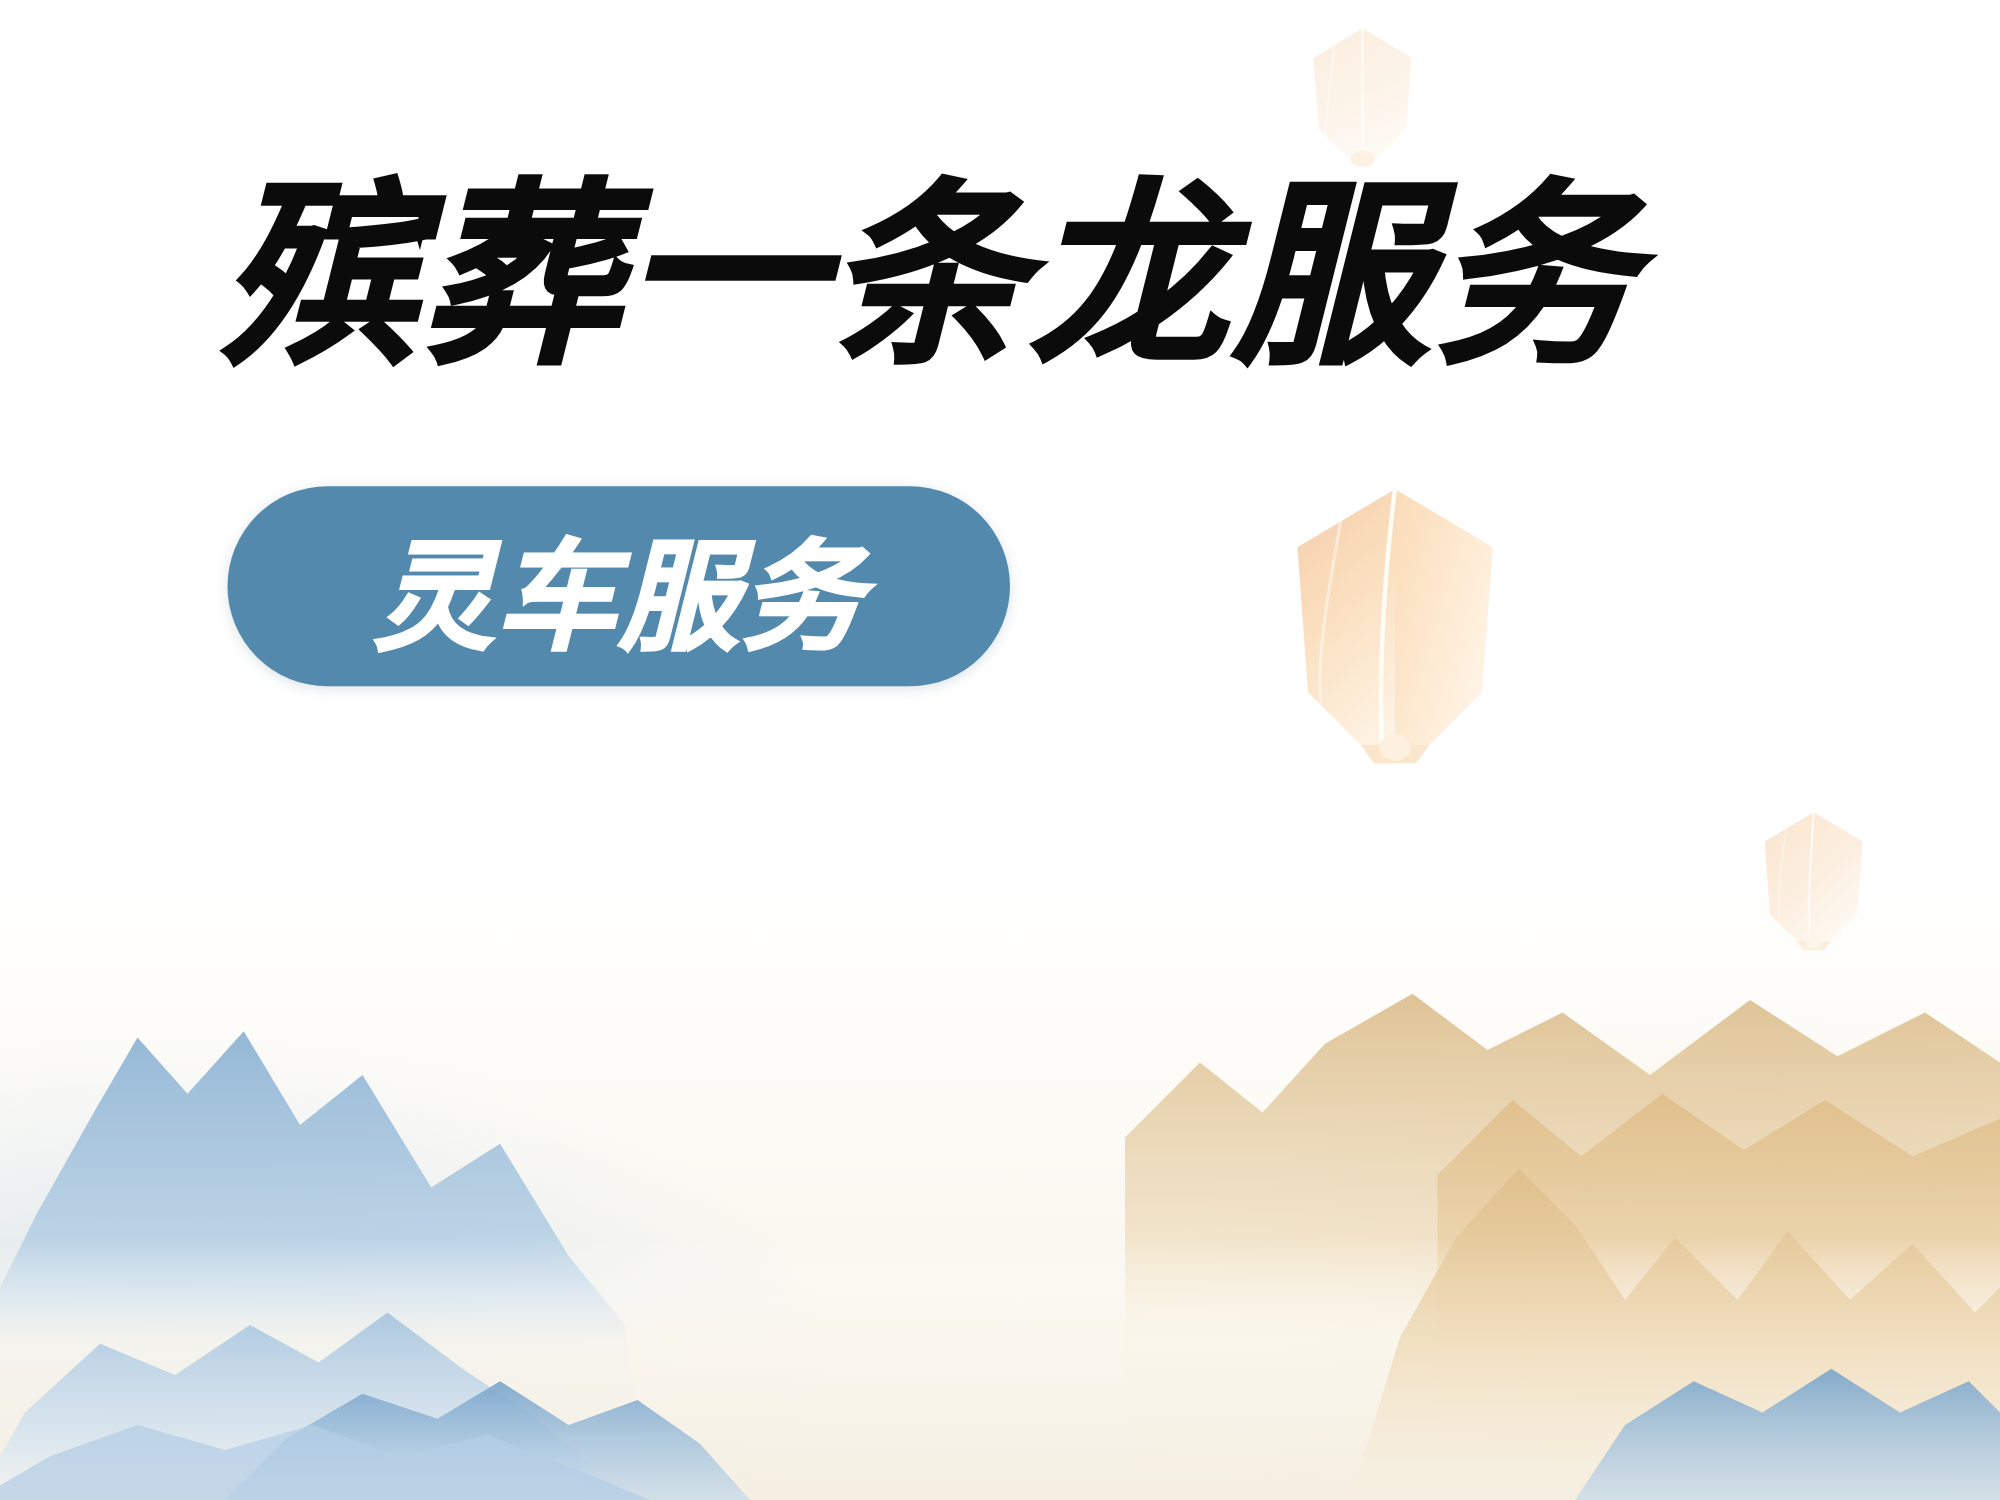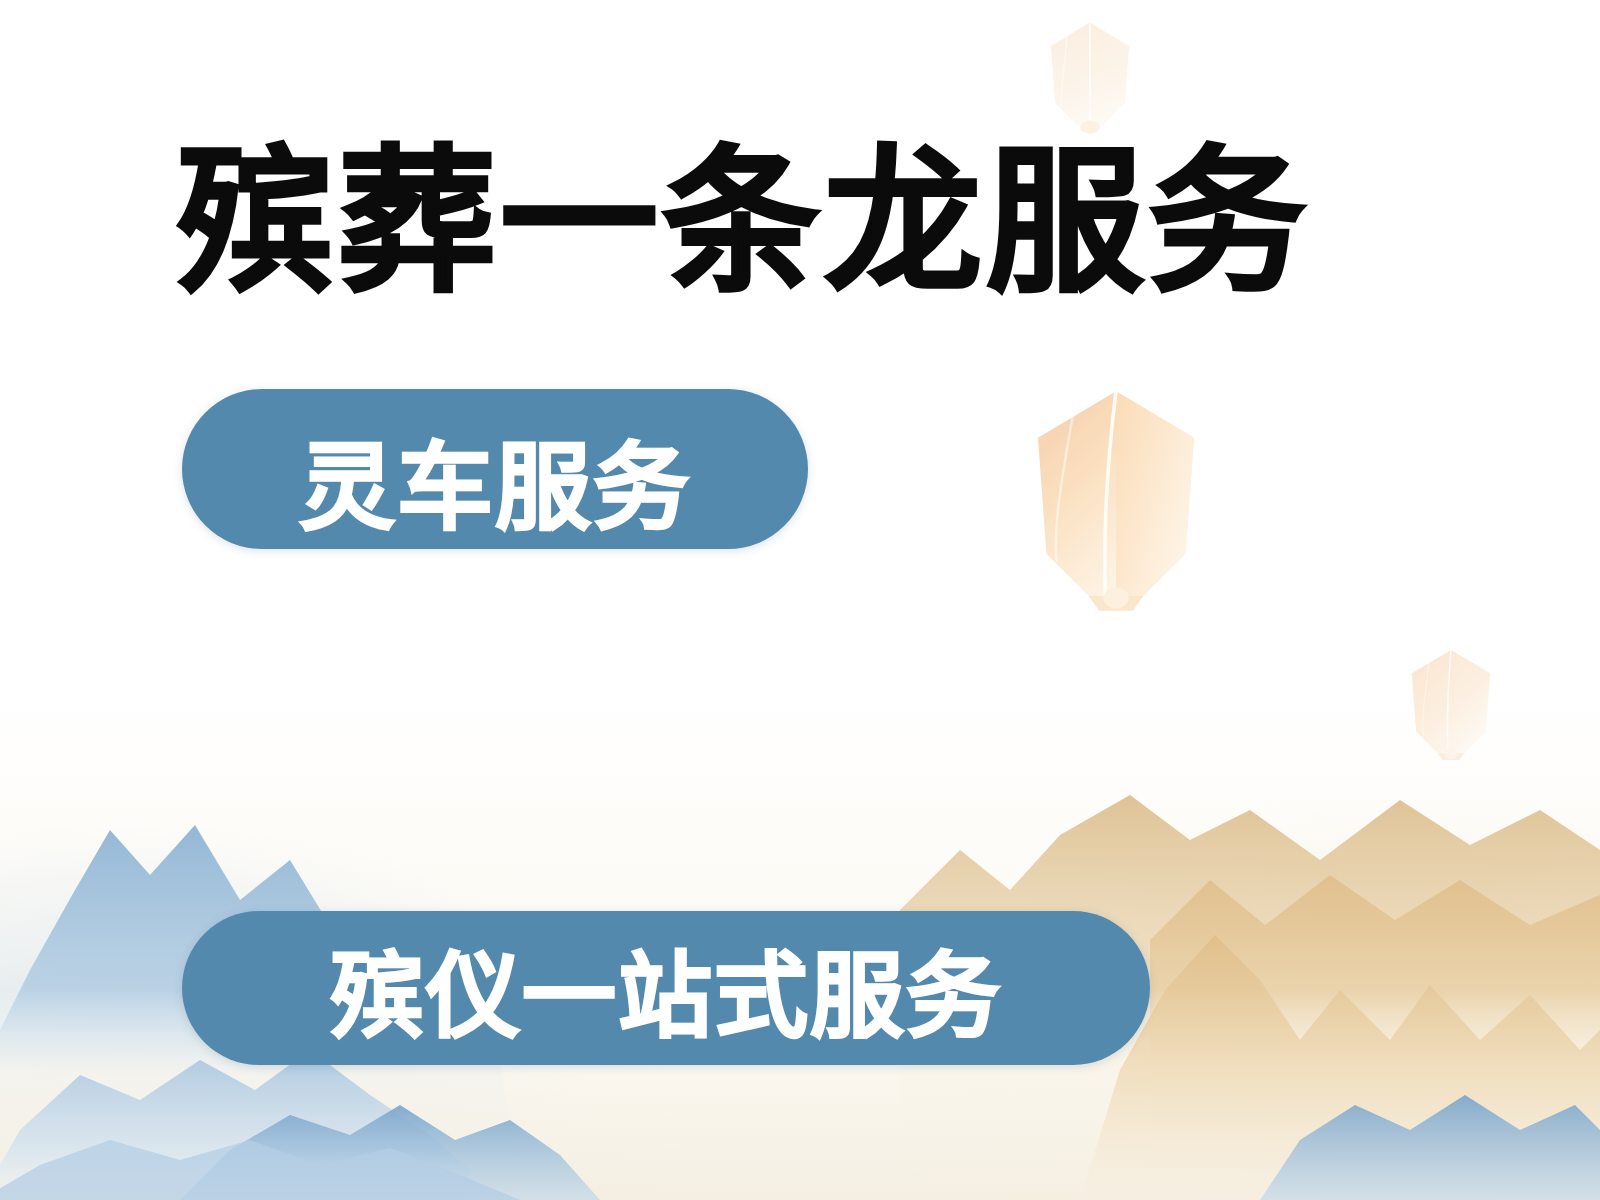--- a/index.html
+++ b/index.html
@@ -9,20 +9,21 @@
     background: #ffffff;
   }
 
   #poster {
     position: relative;
     width: 1600px;
     height: 1200px;
     overflow: hidden;
     background: #b91c1c;
     font-family: "Liberation Sans", "DejaVu Sans", sans-serif;
+    font-style: italic;
   }
 
   
   .bg-layer {
     position: absolute;
     inset: 0;
     overflow: hidden;
     pointer-events: none;
   }
 
@@ -101,21 +102,20 @@
     white-space: nowrap;
     letter-spacing: 2px;
     -webkit-text-stroke: 2px #ffffff;
   }
 
   #pill-1 {
     left: 182px;
     top: 389px;
     width: 626px;
     height: 160px;
-    align-items: flex-end;
   }
   #pill-1 .pill-text { font-size: 96px; }
 
   #pill-2 {
     left: 182px;
     top: 911px;
     width: 968px;
     height: 154px;
   }
   #pill-2 .pill-text { font-size: 94px; }
@@ -235,19 +235,16 @@
 
   <div class="content">
 
     <div class="headline">殡葬一条龙服务</div>
 
     <div class="pill" id="pill-1">
       <span class="pill-text">灵车服务</span>
     </div>
 
 
-    <div class="pill" id="pill-2">
-      <span class="pill-text">殡仪一站式服务</span>
-    </div>
 
   </div>
 
 </div>
 
 </body></html>

